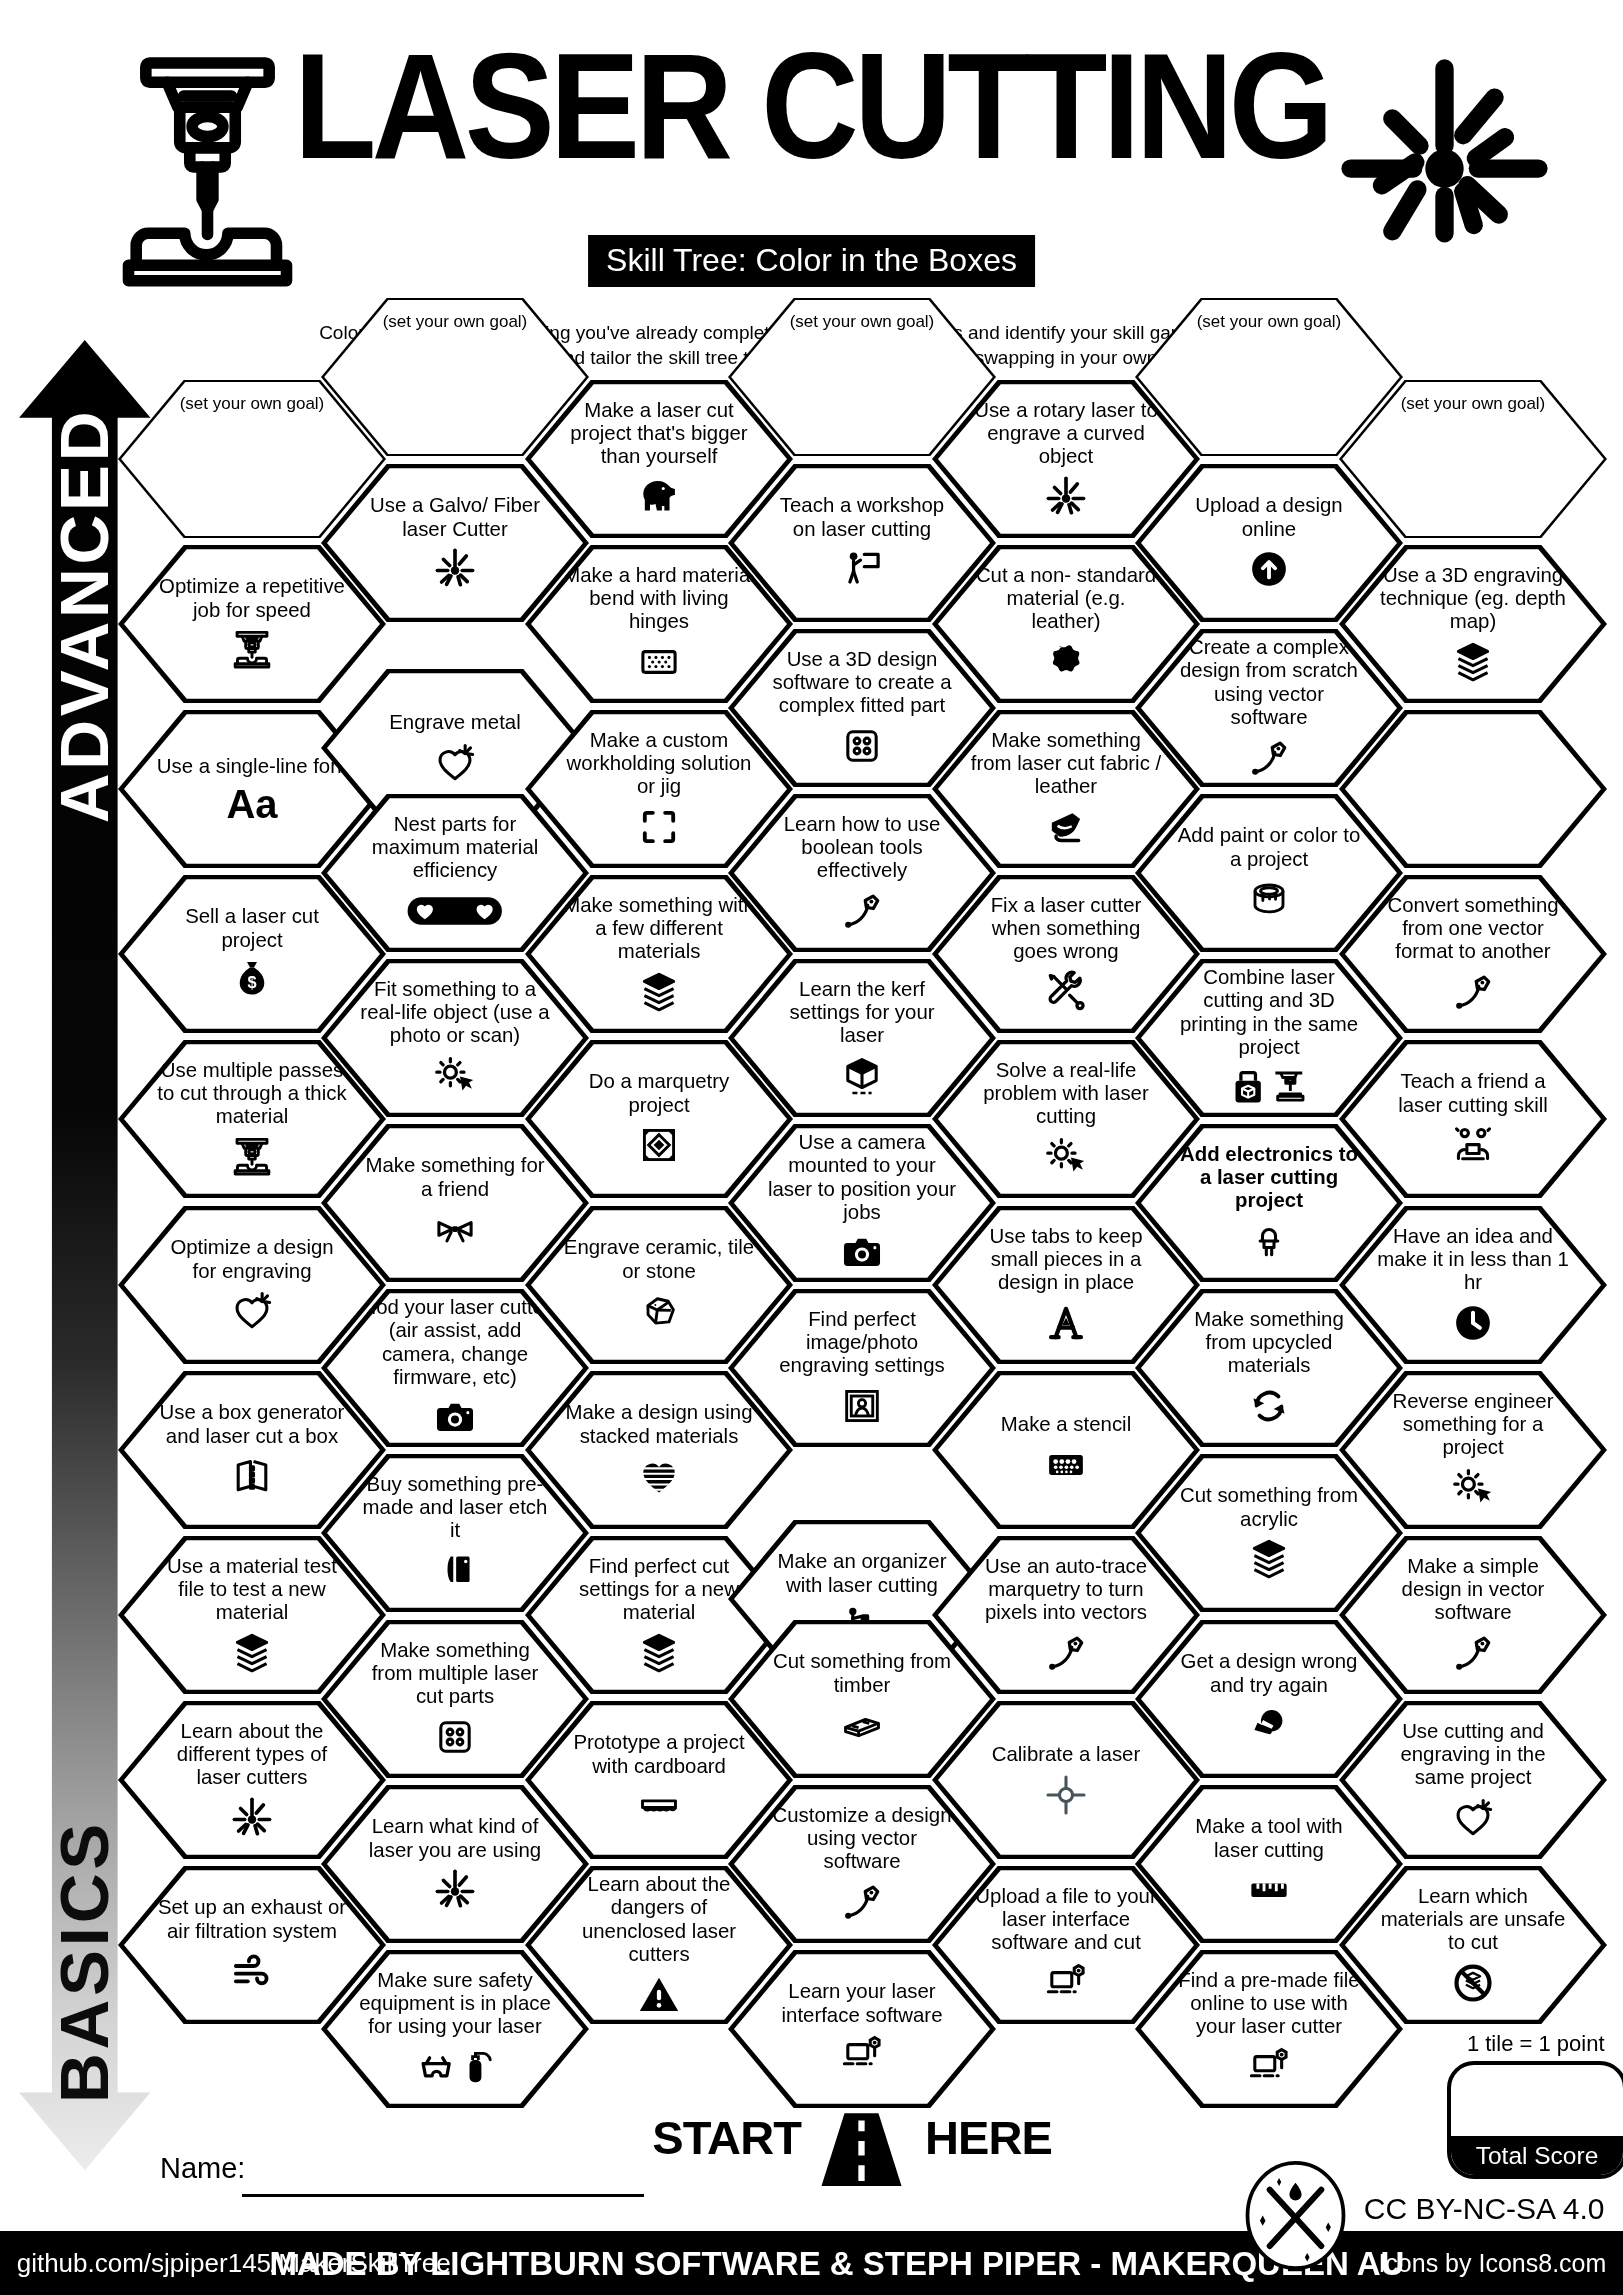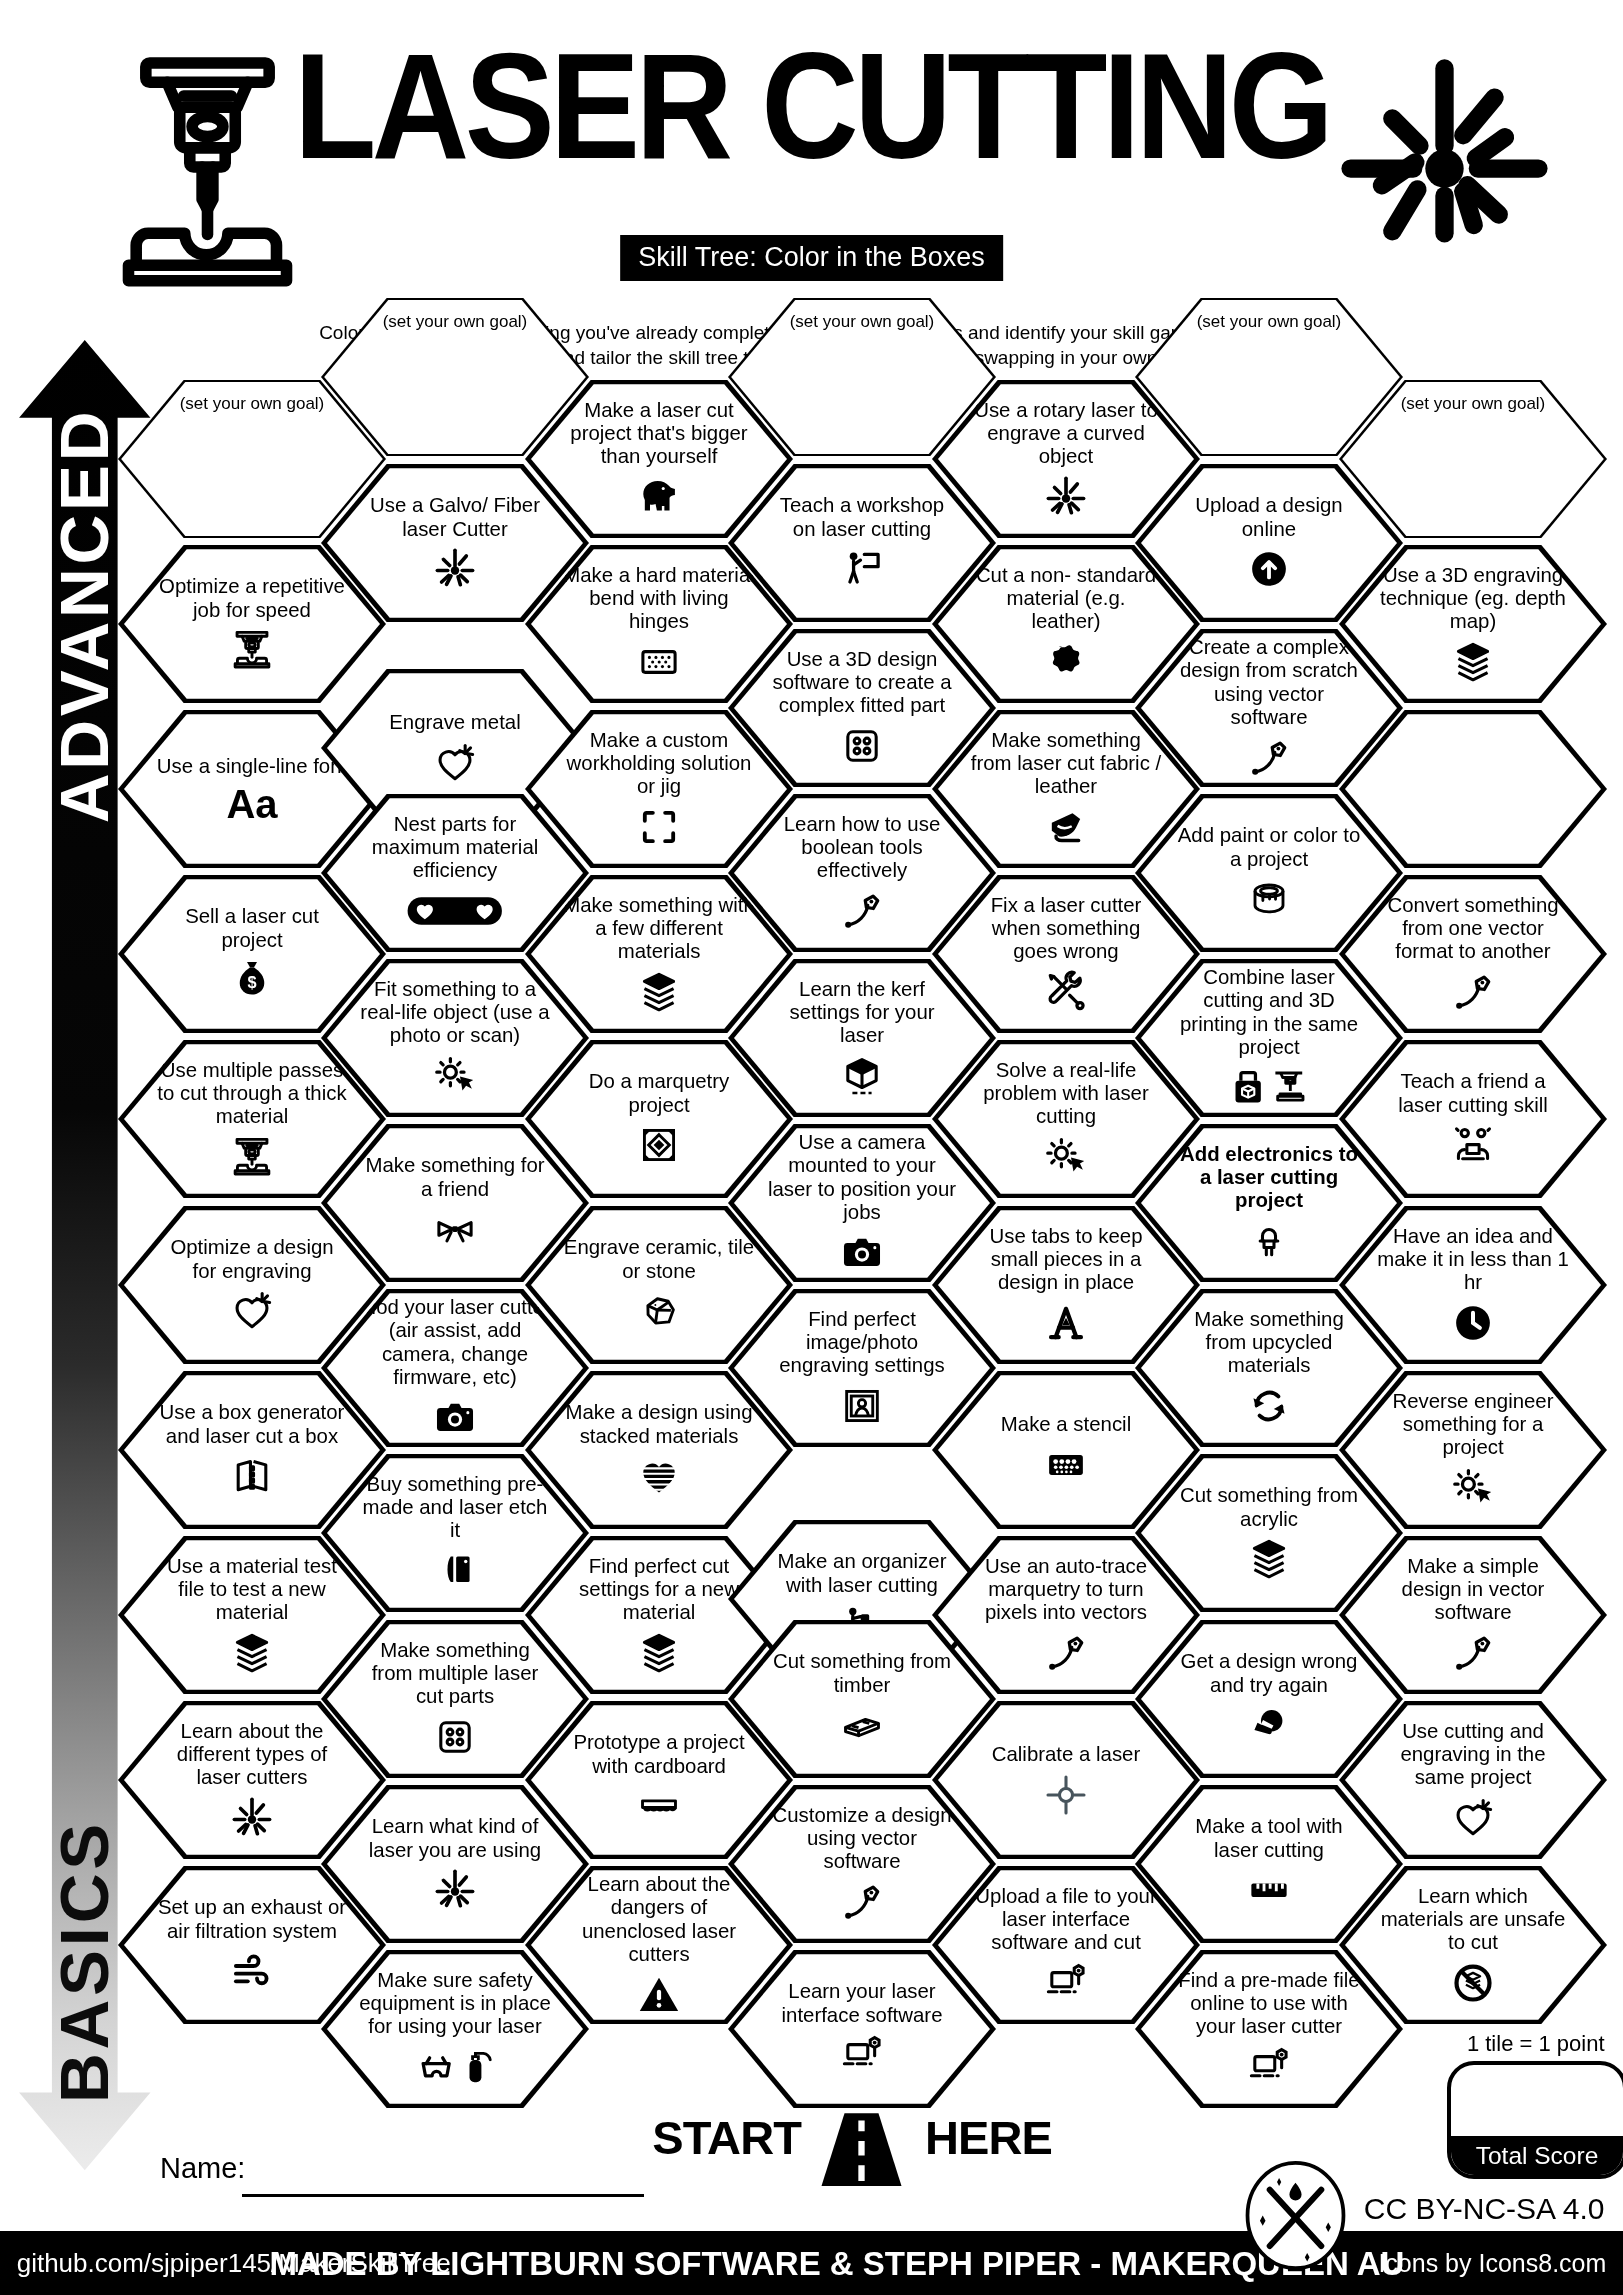--- a/index.html
+++ b/index.html
@@ -3,21 +3,21 @@
 <meta charset="utf-8">
 <style>
   html,body{margin:0;padding:0;background:#888;}
   #page{position:relative;width:1623px;height:2295px;background:#fff;overflow:hidden;
         font-family:"Liberation Sans","DejaVu Sans",sans-serif;color:#000;}
   
   #title{position:absolute;left:0;right:0;top:18.5px;text-align:center;
          font-size:135px;font-weight:bold;letter-spacing:-4.6px;
          transform:scaleY(1.12);transform-origin:top center;white-space:nowrap;}
   #subtitle{position:absolute;left:50%;transform:translateX(-50%);top:235px;
-            background:#000;color:#fff;font-size:27px;padding:7.4px 18.5px;white-space:nowrap;}
+            background:#000;color:#fff;font-size:32px;padding:7.4px 18.5px;white-space:nowrap;}
   #desc{position:absolute;left:50%;transform:translateX(-50%);top:320px;width:999px;
         text-align:center;font-size:19px;line-height:1.32;}
   .corner-icon{position:absolute;}
   
   #axis{position:absolute;left:18.5px;top:340px;}
   .v-label{position:absolute;font-weight:bold;white-space:nowrap;transform:rotate(-90deg);}
   #adv-label{left:-170px;top:576px;width:509px;height:79px;color:#fff;font-size:69px;
              letter-spacing:3.7px;text-align:center;line-height:79px;}
   #bas-label{left:-64px;top:1922px;width:296px;height:79px;color:#0c0c0c;font-size:69px;
              letter-spacing:3.7px;text-align:center;line-height:79px;}

